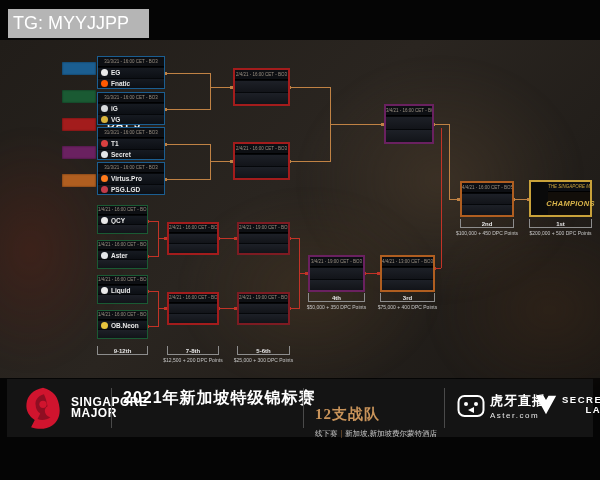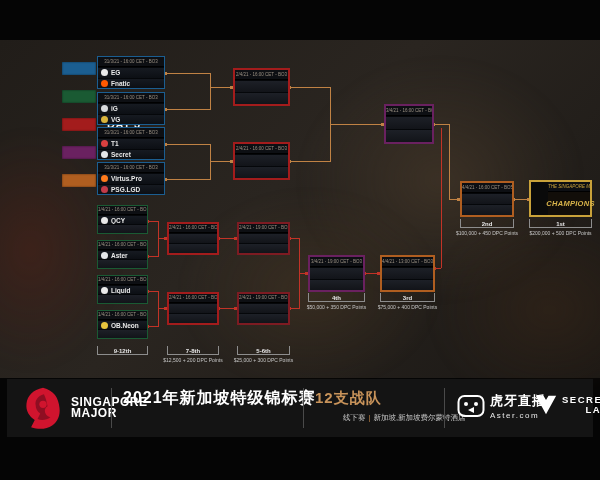--- a/index.html
+++ b/index.html
@@ -48,43 +48,44 @@
   
   .banner{position:absolute;left:7px;top:379px;width:586px;height:58px;background:#141414;z-index:5;}
   .b-div{position:absolute;top:9px;width:1px;height:40px;background:#4a4a4a;}
   .b-logo{position:absolute;left:14px;top:6px;display:flex;align-items:center;gap:6px;}
   .b-logoname{display:flex;flex-direction:column;line-height:11px;}
   .b-logoname span{font-size:12px;font-weight:bold;color:#fff;letter-spacing:.5px;}
   .b-title{position:absolute;left:116px;top:9px;}
   .b-title .big{font-size:16px;font-weight:bold;color:#fff;letter-spacing:1px;}
   .b-title .sub,.b-teams .sub{font-size:8.5px;color:#c9c9c9;margin-top:5px;}
   .pipe{color:#c08244;margin:0 3px;}
-  .b-teams{position:absolute;left:308px;top:10px;}
+  .b-teams{position:absolute;left:308px;top:26px;font-family:Liberation Serif, serif;}
   .b-teams .big{font-size:15px;font-weight:bold;color:#c8935a;letter-spacing:1px;}
-  .b-teams .sub{font-size:7.5px;margin-left:28px;}
+  .b-teams .sub{font-size:7.5px;}
   .b-huya{position:absolute;left:450px;top:13px;display:flex;align-items:center;gap:5px;}
   .huya-text .n{font-size:13px;font-weight:bold;color:#fff;letter-spacing:1px;}
   .huya-text .u{font-size:8px;color:#e8e8e8;letter-spacing:1.5px;margin-top:1px;}
   .b-sl{position:absolute;left:527px;top:15px;display:flex;align-items:center;gap:4px;}
   .sl-text{display:flex;flex-direction:column;line-height:10px;}
   .sl-text .a{font-size:9.5px;font-weight:bold;color:#fff;letter-spacing:1.5px;}
   .sl-text .b{font-size:9.5px;font-weight:bold;color:#fff;letter-spacing:1.5px;text-align:right;}
 </style>
 </head>
 <body>
 
 <div id="canvas">
 
   <div class="stage">
     <i class="blob blob1"></i>
     <i class="blob blob2"></i>
     <i class="blob blob3"></i>
     <i class="blob blob4"></i>
   </div>
 
+  <div class="wm-top">TG: MYYJJPP</div>
 
   <div class="lgrow" style="left:62px;top:61px">
     <i class="sw" style="background-color: rgb(27, 94, 145);"></i>
     <span class="lgl">DAY 1</span>
   </div>
   <div class="lgrow" style="left:62px;top:89px">
     <i class="sw" style="background-color: rgb(26, 90, 51);"></i>
     <span class="lgl">DAY 2</span>
   </div>
   <div class="lgrow" style="left:62px;top:117px">

